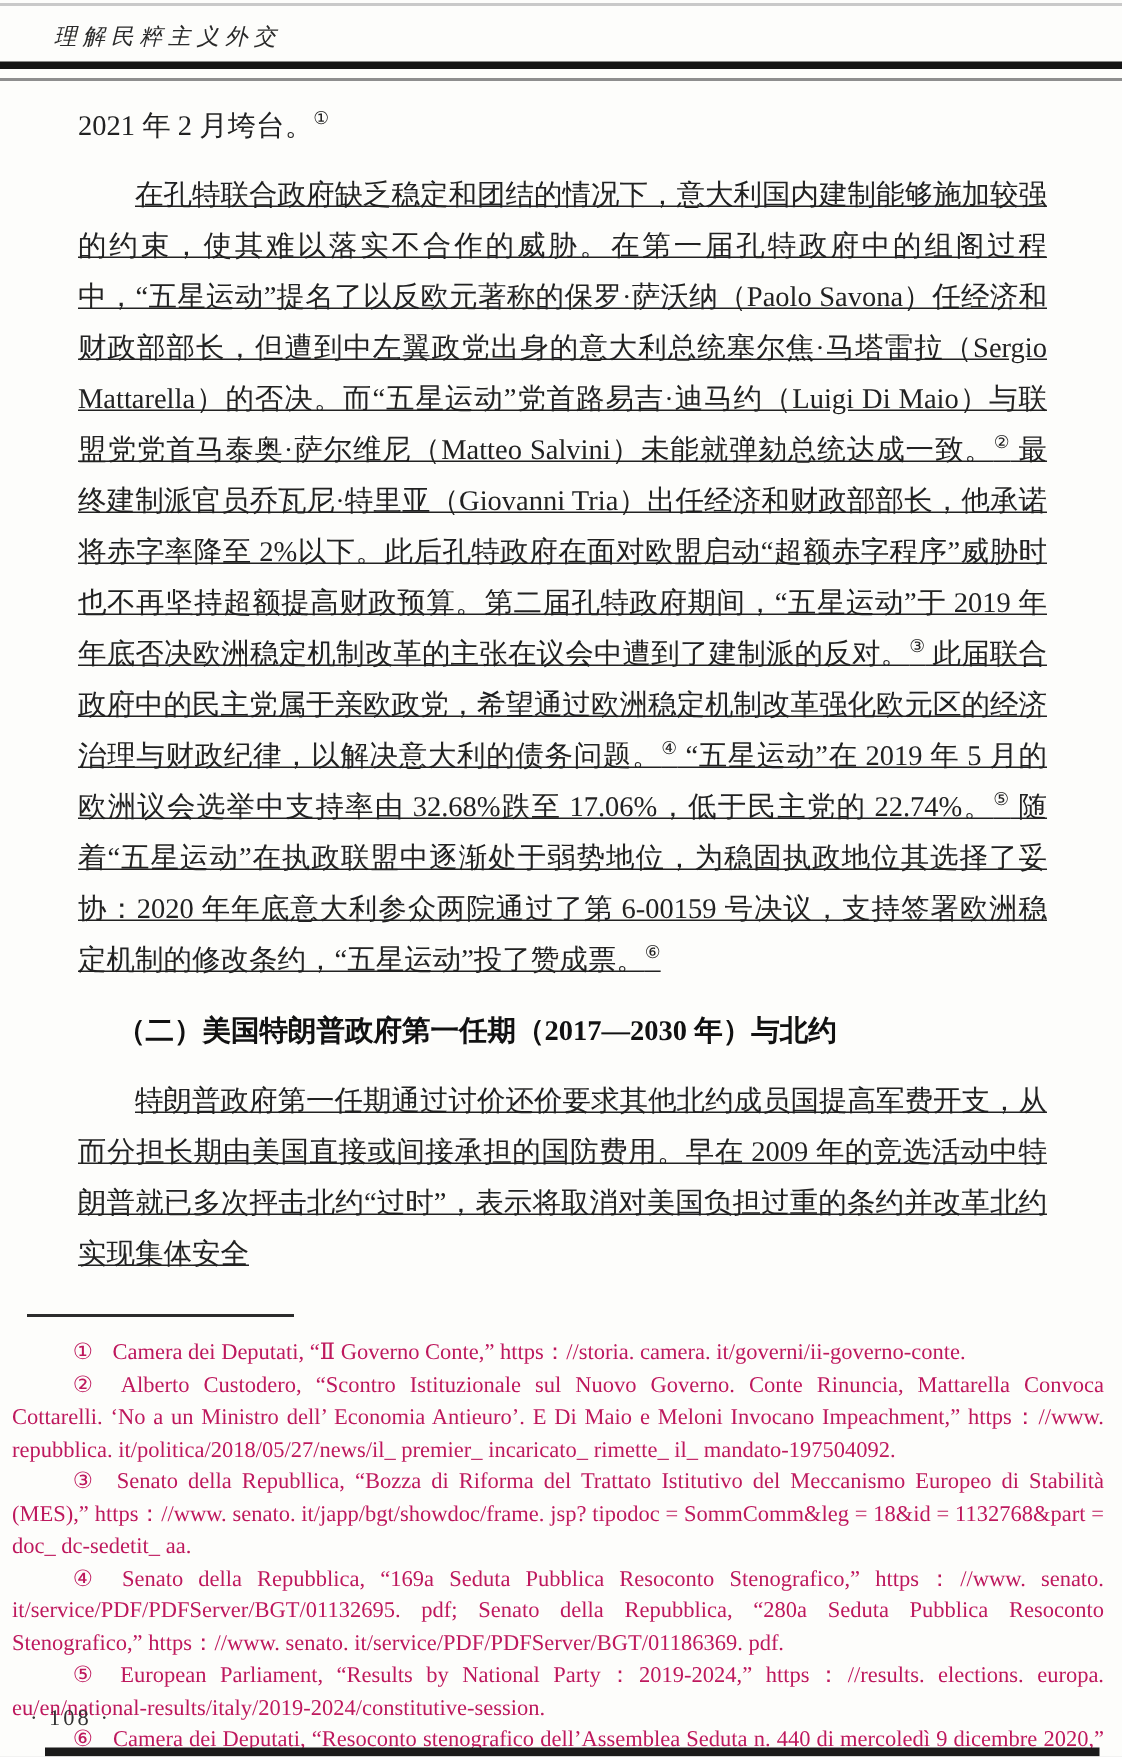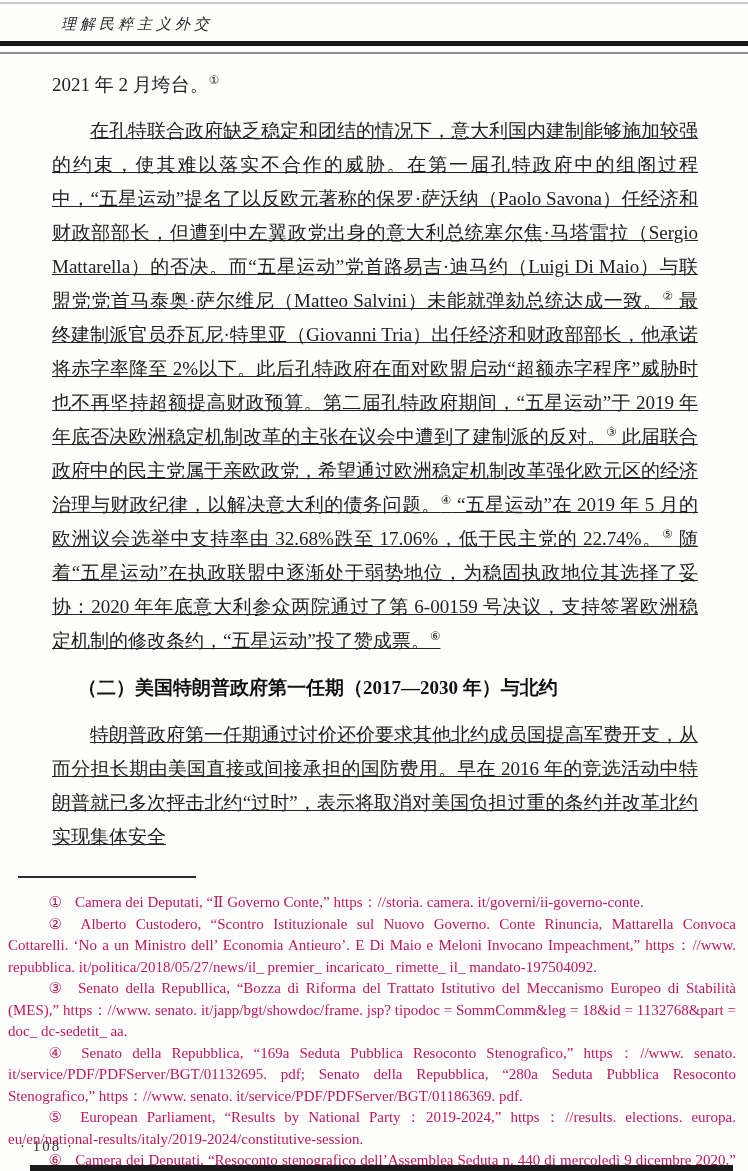--- a/index.html
+++ b/index.html
@@ -11,21 +11,21 @@
     background: #fdfdfb;
     font-family: "Liberation Serif", "DejaVu Serif", serif;
     color: #1e1e1e;
     overflow: hidden;
   }
   .top-edge-line {
     position: absolute; top: 2px; left: 0; right: 0;
     height: 2px; background: #c9c9c9;
   }
   .running-header {
-    padding: 15px 0 0 61px;
+    padding: 15px 0 0 36px;
     font-size: 15px;
     font-style: italic;
     letter-spacing: 4px;
     color: #2a2a2a;
   }
   .rule-thick {
     margin-top: 7px;
     height: 5px;
     background: #151515;
   }
@@ -99,21 +99,21 @@
     <span>理解民粹主义外交</span>
   </div>
 
   <div class="rule-thick"></div>
   <div class="rule-thin"></div>
 
   <div class="body-text">
     <p>2021 年 2 月垮台。<sup>①</sup></p>
     <p class="para-indent">在孔特联合政府缺乏稳定和团结的情况下，意大利国内建制能够施加较强的约束，使其难以落实不合作的威胁。在第一届孔特政府中的组阁过程中，“五星运动”提名了以反欧元著称的保罗·萨沃纳（Paolo Savona）任经济和财政部部长，但遭到中左翼政党出身的意大利总统塞尔焦·马塔雷拉（Sergio Mattarella）的否决。而“五星运动”党首路易吉·迪马约（Luigi Di Maio）与联盟党党首马泰奥·萨尔维尼（Matteo Salvini）未能就弹劾总统达成一致。<sup>②</sup> 最终建制派官员乔瓦尼·特里亚（Giovanni Tria）出任经济和财政部部长，他承诺将赤字率降至 2%以下。此后孔特政府在面对欧盟启动“超额赤字程序”威胁时也不再坚持超额提高财政预算。第二届孔特政府期间，“五星运动”于 2019 年年底否决欧洲稳定机制改革的主张在议会中遭到了建制派的反对。<sup>③</sup> 此届联合政府中的民主党属于亲欧政党，希望通过欧洲稳定机制改革强化欧元区的经济治理与财政纪律，以解决意大利的债务问题。<sup>④</sup> “五星运动”在 2019 年 5 月的欧洲议会选举中支持率由 32.68%跌至 17.06%，低于民主党的 22.74%。<sup>⑤</sup> 随着“五星运动”在执政联盟中逐渐处于弱势地位，为稳固执政地位其选择了妥协：2020 年年底意大利参众两院通过了第 6-00159 号决议，支持签署欧洲稳定机制的修改条约，“五星运动”投了赞成票。<sup>⑥</sup></p>
     <h3 class="section-heading">（二）美国特朗普政府第一任期（2017—2030 年）与北约</h3>
-    <p class="para-indent">特朗普政府第一任期通过讨价还价要求其他北约成员国提高军费开支，从而分担长期由美国直接或间接承担的国防费用。早在 2016 年的竞选活动中特朗普就已多次抨击北约“过时”，表示将取消对美国负担过重的条约并改革北约实现集体安全</p>
+    <p class="para-indent">特朗普政府第一任期通过讨价还价要求其他北约成员国提高军费开支，从而分担长期由美国直接或间接承担的国防费用。早在 2009 年的竞选活动中特朗普就已多次抨击北约“过时”，表示将取消对美国负担过重的条约并改革北约实现集体安全</p>
   </div>
 
   <div class="footnote-sep"></div>
 
   <div class="footnotes">
     <p>
       <span class="fn-marker">①</span><span>Camera dei Deputati, “Ⅱ Governo Conte,” https：//storia. camera. it/governi/ii-governo-conte.</span>
     </p>
     <p>
       <span class="fn-marker">②</span><span>Alberto Custodero, “Scontro Istituzionale sul Nuovo Governo. Conte Rinuncia, Mattarella Convoca Cottarelli. ‘No a un Ministro dell’ Economia Antieuro’. E Di Maio e Meloni Invocano Impeachment,” https：//www. repubblica. it/politica/2018/05/27/news/il_ premier_ incaricato_ rimette_ il_ mandato-197504092.</span>

